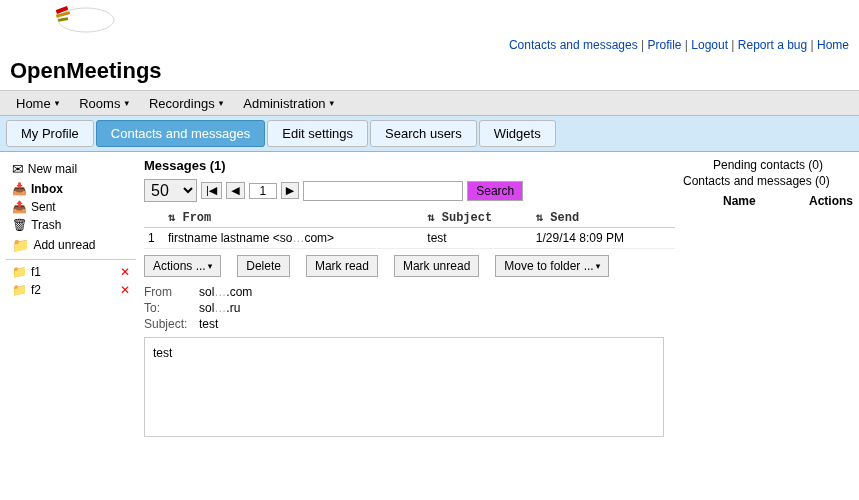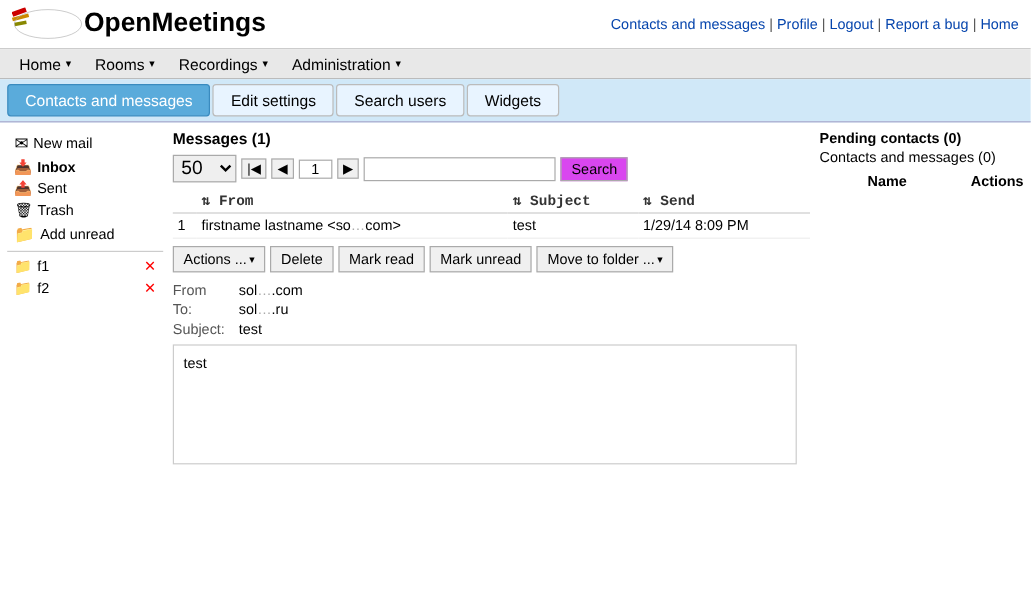--- a/index.html
+++ b/index.html
@@ -1,20 +1,20 @@
 <!DOCTYPE html>
 <html><head>
   <meta charset="utf-8">
   <style>
     * { box-sizing: border-box; margin: 0; padding: 0; }
     body { font-family: Arial, sans-serif; font-size: 13px; background: #fff; color: #000; width: 859px; }
 
     
     #header { display: flex; align-items: center; justify-content: space-between; padding: 6px 10px; border-bottom: 1px solid #ccc; background: #fff; }
-    #header-left { display: flex; align-items: flex-start; gap: 0; }
+    #header-left { display: flex; align-items: center; gap: 24px; flex-direction: column; }
     #logo-img { width: 60px; height: 28px; }
     #app-title { font-size: 22px; font-weight: bold; color: #000; }
     #header-links { font-size: 12px; color: #555; }
     #header-links a { color: #0645ad; text-decoration: none; }
     #header-links span { color: #555; }
 
     
     #navbar { background: #e8e8e8; border-bottom: 1px solid #bbb; display: flex; align-items: center; padding: 0 6px; height: 25px; }
     .nav-item { display: flex; align-items: center; padding: 0 10px; height: 32px; cursor: pointer; font-size: 13px; color: #000; position: relative; }
     .nav-arrow { font-size: 9px; margin-left: 4px; }
@@ -49,34 +49,34 @@
     #search-input-field { border: 1px solid #aaa; padding: 2px 4px; width: 160px; font-size: 12px; }
     .search-btn { border: 1px solid #aaa; background: #d946ef; padding: 2px 8px; cursor: pointer; font-size: 12px; }
 
     
     #messages-table { width: 100%; border-collapse: collapse; margin-bottom: 6px; }
     #messages-table th { font-size: 12px; color: #333; text-align: left; padding: 2px 4px; border-bottom: 1px solid #ccc; font-family: Liberation Mono, monospace; }
     #messages-table td { font-size: 12px; padding: 3px 4px; border-bottom: 1px solid #eee; }
     .th-sort { cursor: pointer; }
 
     
-    #action-bar { display: flex; align-items: center; gap: 4px; margin-bottom: 8px; }
+    #action-bar { display: flex; align-items: center; gap: 16px; margin-bottom: 8px; }
     .action-btn { border: 1px solid #aaa; background: #f0f0f0; padding: 3px 8px; cursor: pointer; font-size: 12px; display: flex; align-items: center; gap: 2px; }
     .btn-arrow { font-size: 9px; }
 
     
     #message-detail { font-size: 12px; }
     #message-detail .detail-row { display: flex; margin-bottom: 2px; }
     #message-detail .detail-label { width: 55px; color: #555; }
     #message-detail .detail-value { color: #000; }
     #message-body { border: 1px solid #ccc; padding: 8px; margin-top: 6px; min-height: 100px; width: 520px; font-size: 12px; background: #fff; }
 
     
     #right-panel { width: 170px; flex-shrink: 0; font-size: 12px; }
-    #right-panel .section-title { font-weight: bold; margin-bottom: 2px; }
+    #right-panel .section-title { font-weight: normal; margin-bottom: 2px; text-align: center; }
     #right-panel .contacts-msg { margin-bottom: 4px; }
     #right-panel .col-header { font-weight: bold; display: flex; justify-content: space-between; margin-top: 6px; margin-left: 40px; }
   </style>
 </head>
 <body>
 
 <div id="header">
   <div id="header-left">
 
     <svg id="logo-img" viewBox="0 0 60 28" xmlns="http://www.w3.org/2000/svg">
@@ -113,20 +113,21 @@
     <span>Recordings</span>
     <span class="nav-arrow">▾</span>
   </div>
   <div class="nav-item">
     <span>Administration</span>
     <span class="nav-arrow">▾</span>
   </div>
 </div>
 
 <div id="tabbar">
+  <div class="tab">My Profile</div>
   <div class="tab active">Contacts and messages</div>
   <div class="tab">Edit settings</div>
   <div class="tab">Search users</div>
   <div class="tab">Widgets</div>
 </div>
 
 <div id="main">
 
   <div id="sidebar">
     <div class="sidebar-btn">

